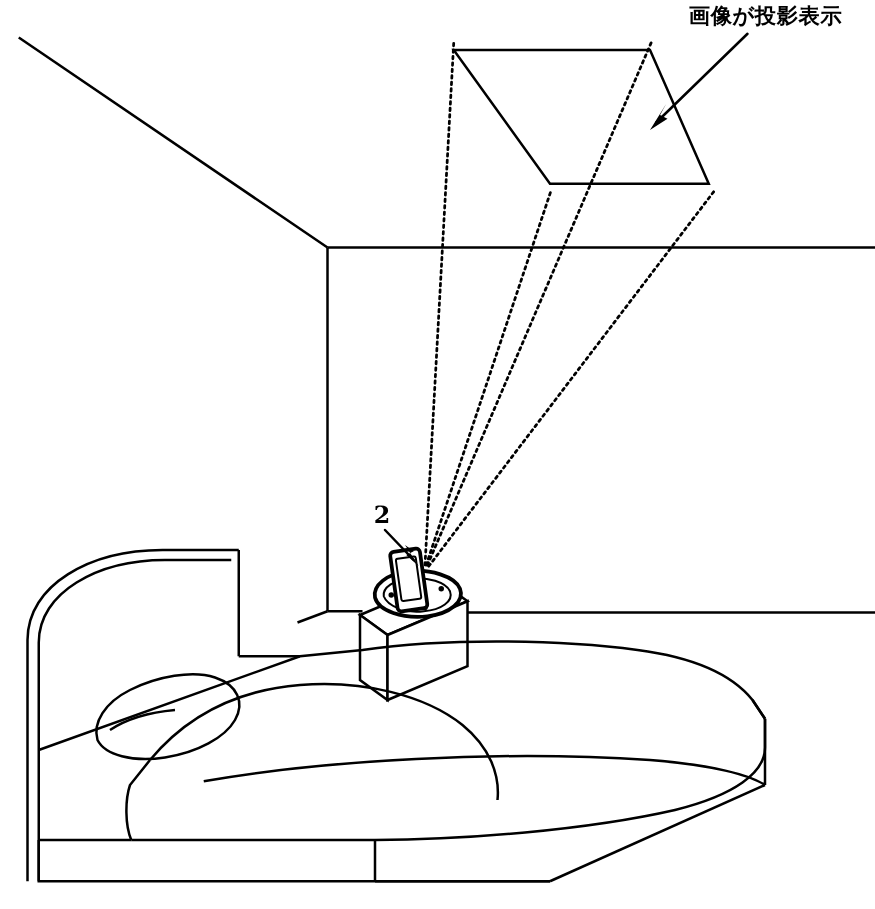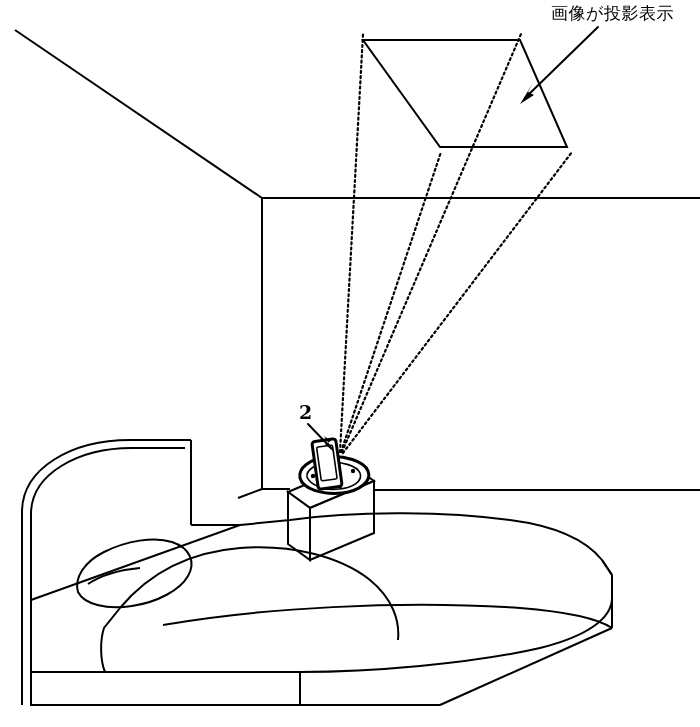--- a/index.html
+++ b/index.html
@@ -63,21 +63,21 @@
     fill: #000000;
     stroke: none;
   }
   .fill-white {
     fill: #ffffff;
   }
   .caption-text {
     position: absolute;
     font-family: "DejaVu Sans", "Liberation Sans", sans-serif;
     font-size: 17px;
-    font-weight: 400;
+    font-weight: 700;
     color: #000000;
     letter-spacing: 0.5px;
     white-space: nowrap;
     line-height: 1;
   }
   #annotation-caption {
     left: 551px;
     top: 5px;
   }
   .ref-number {

